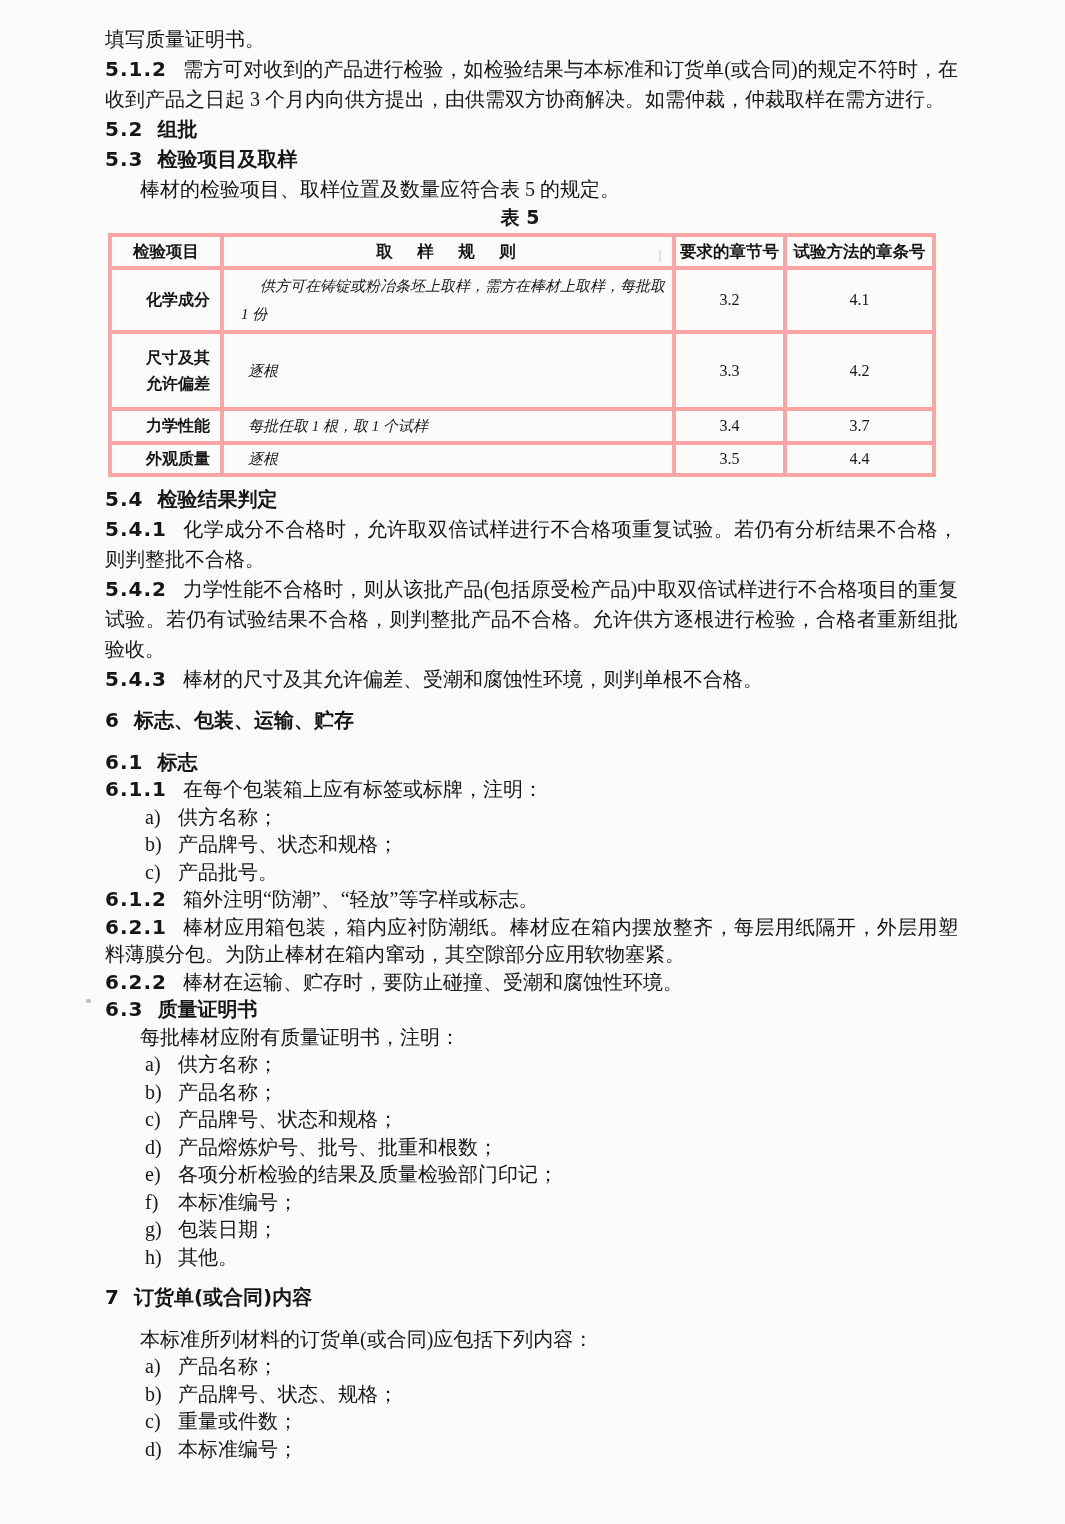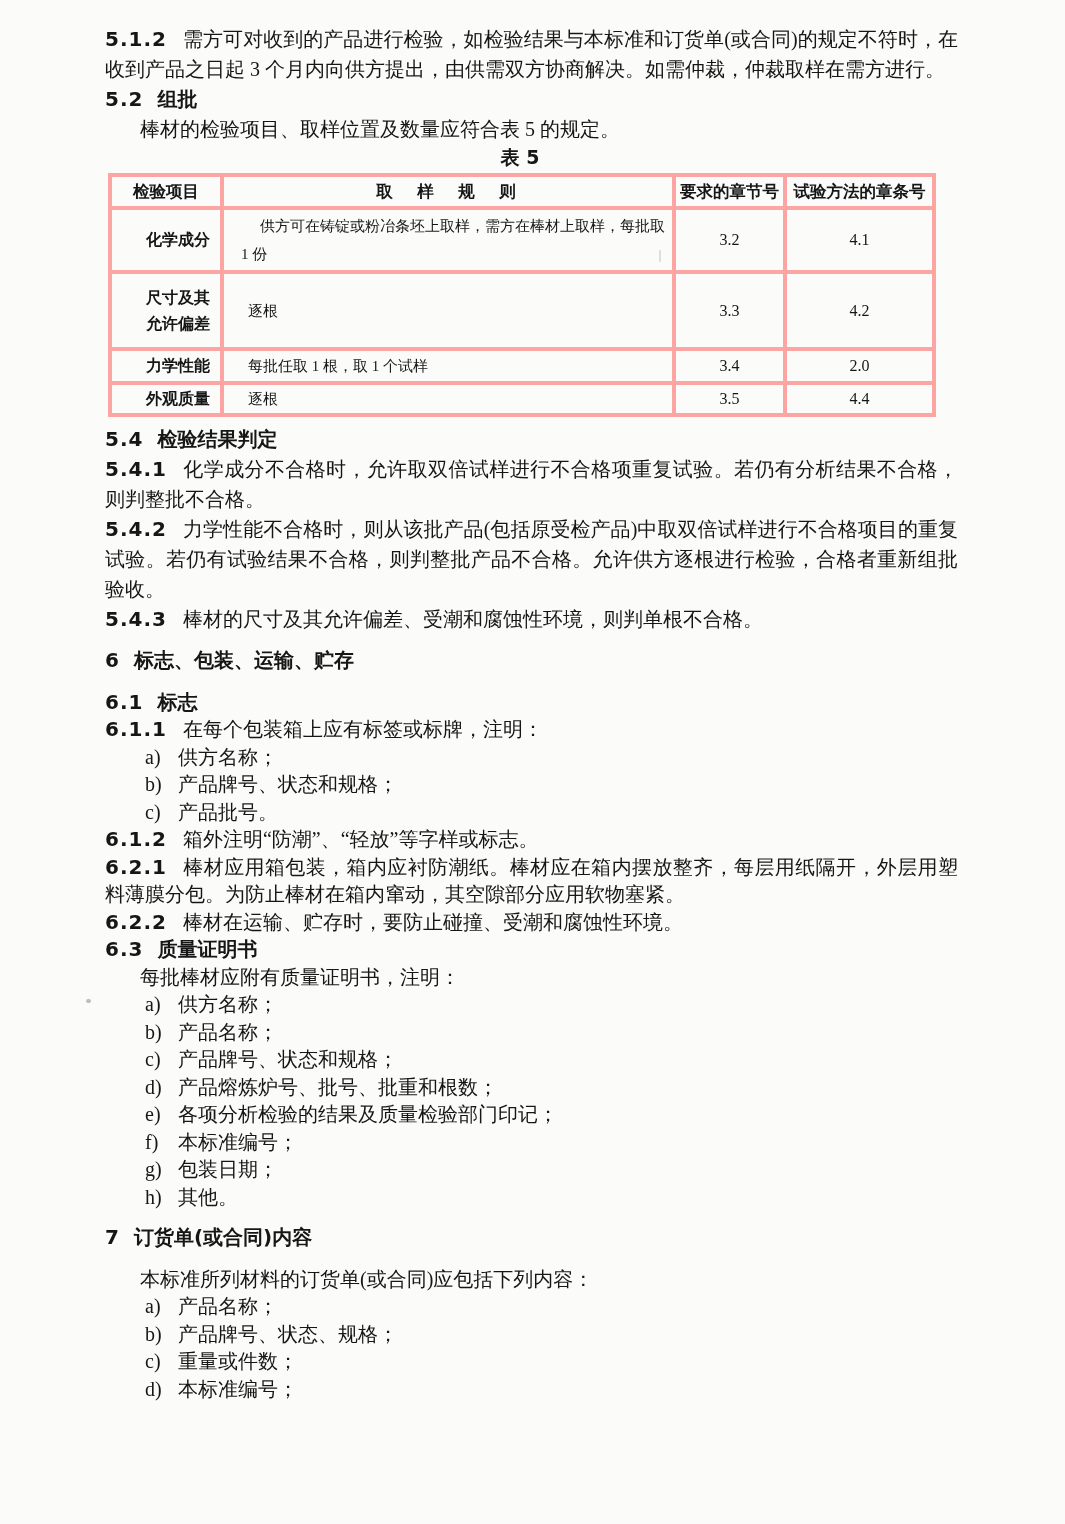--- a/index.html
+++ b/index.html
@@ -53,21 +53,21 @@
     font-weight:bold; font-size:16.5px; text-align:center;
   }
   th.rulehead { letter-spacing:4px; }
   td.item {
     font-family:"DejaVu Sans","Liberation Sans",sans-serif;
     font-weight:bold; text-align:center;
     white-space:pre-line; line-height:26px;padding-left:24px;
   }
   td.rule {
     text-align:left; padding-left:24px; padding-right:4px;
-    white-space:pre-line; line-height:28px; font-size:15px;
+    white-space:pre-line; line-height:28px; font-size:15px;font-style:italic;
   }
   tbody tr:nth-child(1) td.rule { padding-left:17px; text-indent:19px; }
   td.numcell { text-align:center; font-size:16px; }
 
   .li { font-size:20px; margin-left:40px; }
   .li .lbl { display:inline-block; width:33px; }
 
   .gap-before-h6 { margin-top:13px; }
   .gap-after-h6 { margin-bottom:14px; }
   .gap-after-table { margin-top:7px; }
@@ -78,26 +78,28 @@
 </style>
 </head>
 <body>
 
 <div class="page">
   <div class="artifact dot"></div>
   <div class="artifact tick"></div>
 
   <div class="content">
 
+    <p class="p s5">填写质量证明书。</p>
 
     <p class="p s5"><span class="num">5.1.2</span><span>需方可对收到的产品进行检验，如检验结果与本标准和订货单(或合同)的规定不符时，在收到产品之日起 3 个月内向供方提出，由供需双方协商解决。如需仲裁，仲裁取样在需方进行。</span></p>
 
     <p class="h s5"><span class="num">5.2</span><span>组批</span></p>
 
 
+    <p class="h s5"><span class="num">5.3</span><span>检验项目及取样</span></p>
 
     <p class="p s5 ind">棒材的检验项目、取样位置及数量应符合表 5 的规定。</p>
 
     <div class="caption">表 5</div>
 
     <table>
       <colgroup>
         <col style="width:112px">
           <col style="width:452px">
           <col style="width:111px">
@@ -123,21 +125,21 @@
           <td class="item">尺寸及其
 允许偏差</td>
           <td class="rule">逐根</td>
           <td class="numcell">3.3</td>
           <td class="numcell">4.2</td>
         </tr>
         <tr>
           <td class="item">力学性能</td>
           <td class="rule">每批任取 1 根，取 1 个试样</td>
           <td class="numcell">3.4</td>
-          <td class="numcell">2.0</td>
+          <td class="numcell">3.7</td>
         </tr>
         <tr>
           <td class="item">外观质量</td>
           <td class="rule">逐根</td>
           <td class="numcell">3.5</td>
           <td class="numcell">4.4</td>
         </tr>
       </tbody>
     </table>
 

